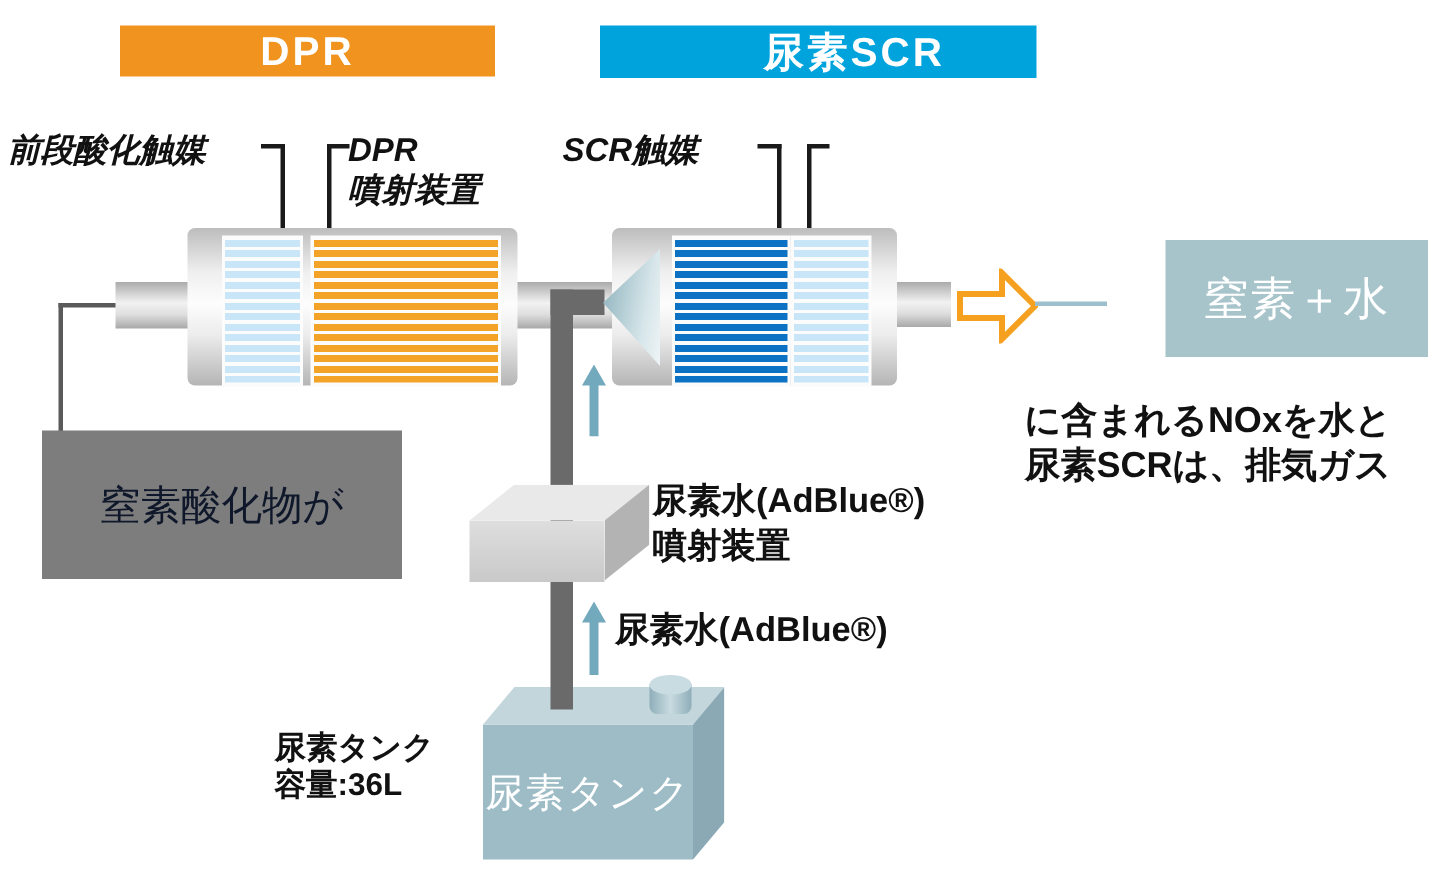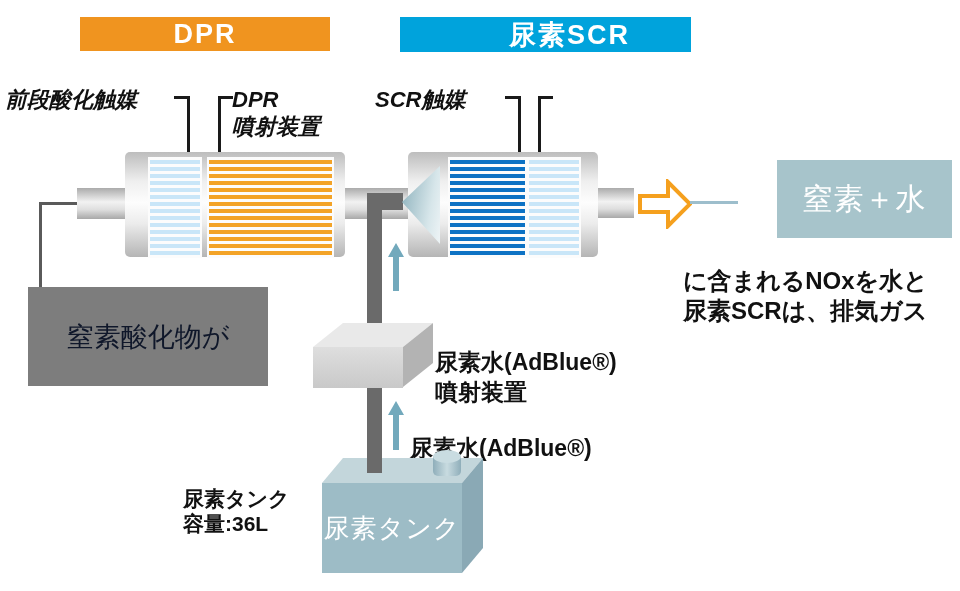--- a/index.html
+++ b/index.html
@@ -30,21 +30,21 @@
   .cone{clip-path:polygon(0 46%,100% 0,100% 100%);
         background:linear-gradient(100deg,var(--cone_teal) 5%,#d7e6ea 70%,#eef4f6 100%);}
   
   .urea-pipe{background:var(--pipe_dark);}
   
   .exhaust-box{background:var(--exhaust_box_gray);color:#0f172a;display:flex;flex-direction:column;
                align-items:center;justify-content:center;font-size:27px;line-height:34px;font-weight:500;}
   .output-box{background:var(--output_box_teal);color:#fff;display:flex;align-items:center;
               justify-content:center;font-size:30px;font-weight:500;letter-spacing:1px;}
   .note{font-size:24px;line-height:30px;font-weight:600;white-space:nowrap;}
-  .small-lbl{font-size:23px;font-weight:600;line-height:30px;white-space:nowrap;margin-top:29px;}
+  .small-lbl{font-size:23px;font-weight:600;line-height:30px;white-space:nowrap;}
   .cap-lbl{font-size:21px;font-weight:600;line-height:25px;white-space:nowrap;}
   
   .slab-top{clip-path:polygon(0 100%,25% 0,100% 0,75% 100%);background:#e9e9e9;}
   .slab-right{clip-path:polygon(0 37.5%,100% 0,100% 62.5%,0 100%);background:#b3b3b3;}
   .slab-front{background:linear-gradient(180deg,#dedede,#c9c9c9);}
   .tank-top{clip-path:polygon(0 100%,13.04% 0,100% 0,86.96% 100%);background:#c3d6db;}
   .tank-right{clip-path:polygon(0 21.74%,100% 0,100% 78.26%,0 100%);background:#8aa9b5;}
   .tank-front{background:#9dbcc6;color:#fff;display:flex;align-items:center;justify-content:center;
               font-size:26px;font-weight:500;letter-spacing:1px;}
   .cap-body{background:linear-gradient(90deg,#8fae ba,#c8dbe0,#8faeba);

